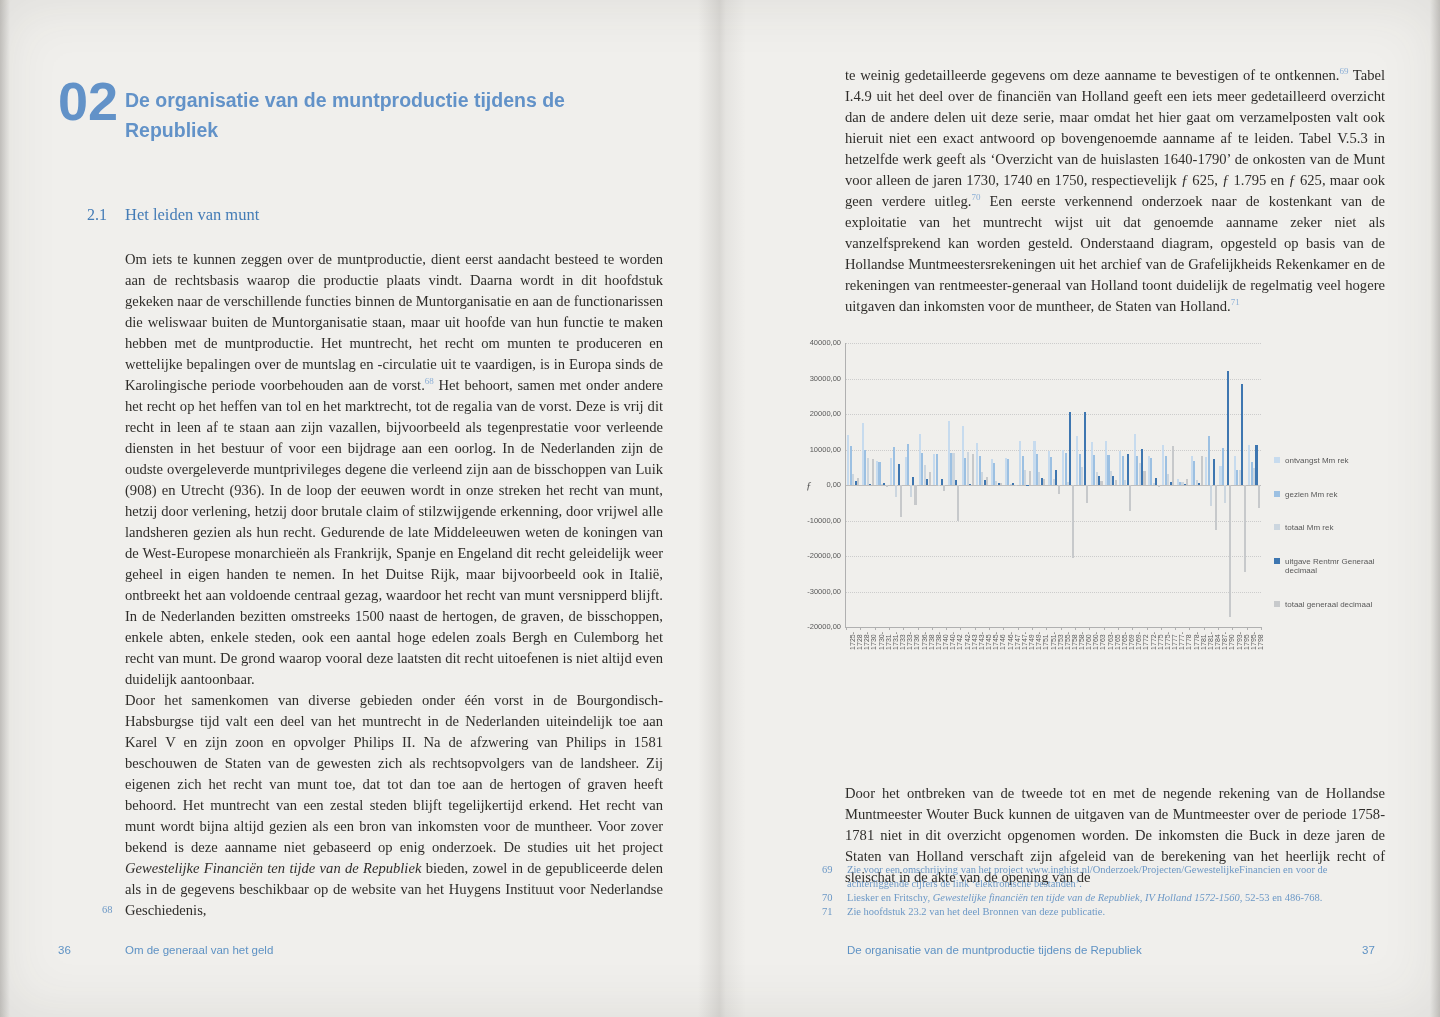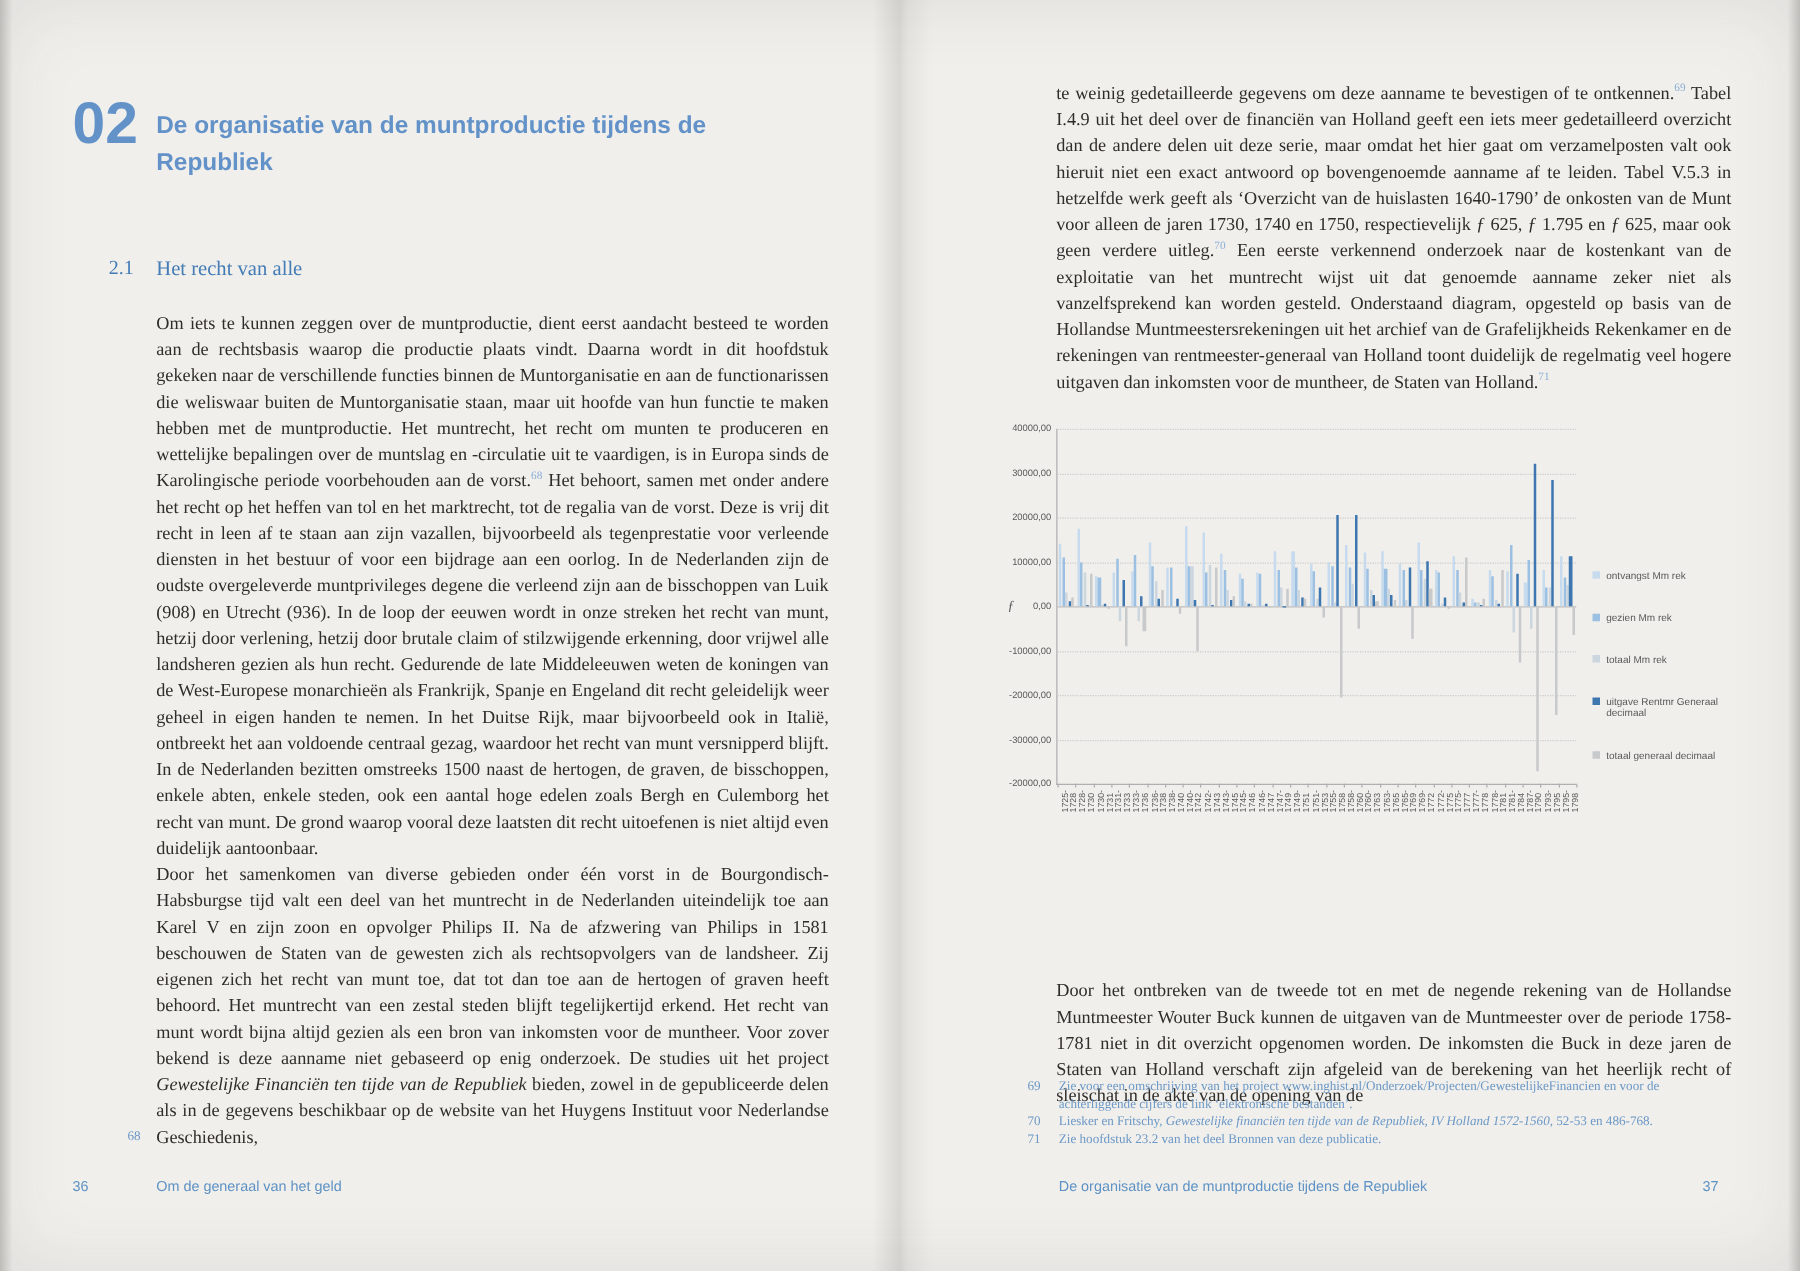--- a/index.html
+++ b/index.html
@@ -5,21 +5,21 @@
   html,body{margin:0;padding:0;background:#cac8c5;}
   .spread{position:relative;width:1440px;height:1017px;background:#f0efec;overflow:hidden;
           font-family:"Liberation Serif",serif;box-shadow:inset 0 0 60px rgba(60,55,50,.10);}
   .edge{position:absolute;top:0;height:100%;}
   .edge-left{left:0;width:10px;background:linear-gradient(to right,rgba(80,75,70,.25),rgba(80,75,70,0));}
   .edge-right{right:0;width:10px;background:linear-gradient(to left,rgba(80,75,70,.25),rgba(80,75,70,0));}
   .gutter{position:absolute;left:698px;top:0;width:48px;height:100%;
           background:linear-gradient(to right,rgba(100,95,90,0),rgba(100,95,90,.16) 45%,rgba(100,95,90,.08) 58%,rgba(100,95,90,0));}
 
   .chapter-num{position:absolute;left:58px;top:70px;font-family:"Liberation Sans",sans-serif;
-               font-weight:bold;font-size:47px;color:#6292c8;}
+               font-weight:bold;font-size:54px;color:#6292c8;}
   .chapter-title{position:absolute;left:125px;top:85px;width:480px;font-family:"Liberation Sans",sans-serif;
                font-weight:bold;font-size:19.5px;line-height:30px;color:#6292c8;}
   .section-num{position:absolute;left:87px;top:206px;font-size:16px;color:#447cb6;}
   .section-title{position:absolute;left:125px;top:205px;font-size:16.5px;color:#447cb6;}
 
   .body-text{position:absolute;font-size:14.6px;line-height:21px;color:#2f2d2a;text-align:justify;}
   .body-text p{margin:0;}
   .body-text .it{font-style:italic;}
   .body-text sup{font-size:9px;color:#8aaed6;line-height:0;vertical-align:super;}
   #left-body{left:125px;top:249px;width:538px;}
@@ -65,21 +65,21 @@
 <body>
 
 <div class="spread">
   <div class="edge edge-left"></div>
   <div class="edge edge-right"></div>
   <div class="gutter"></div>
 
   <div class="chapter-num">02</div>
   <div class="chapter-title">De organisatie van de muntproductie tijdens de Republiek</div>
   <div class="section-num">2.1</div>
-  <div class="section-title">Het recht van alle</div>
+  <div class="section-title">Het leiden van munt</div>
 
   <div id="left-body" class="body-text">
     <p><span>Om iets te kunnen zeggen over de muntproductie, dient eerst aandacht besteed te worden aan de rechtsbasis waarop die productie plaats vindt. Daarna wordt in dit hoofdstuk gekeken naar de verschillende functies binnen de Muntorganisatie en aan de functionarissen die weliswaar buiten de Muntorganisatie staan, maar uit hoofde van hun functie te maken hebben met de muntproductie. Het muntrecht, het recht om munten te produceren en wettelijke bepalingen over de muntslag en -circulatie uit te vaardigen, is in Europa sinds de Karolingische periode voorbehouden aan de vorst.</span><sup>68</sup><span> Het behoort, samen met onder andere het recht op het heffen van tol en het marktrecht, tot de regalia van de vorst. Deze is vrij dit recht in leen af te staan aan zijn vazallen, bijvoorbeeld als tegenprestatie voor verleende diensten in het bestuur of voor een bijdrage aan een oorlog. In de Nederlanden zijn de oudste overgeleverde muntprivileges degene die verleend zijn aan de bisschoppen van Luik (908) en Utrecht (936). In de loop der eeuwen wordt in onze streken het recht van munt, hetzij door verlening, hetzij door brutale claim of stilzwijgende erkenning, door vrijwel alle landsheren gezien als hun recht. Gedurende de late Middeleeuwen weten de koningen van de West-Europese monarchieën als Frankrijk, Spanje en Engeland dit recht geleidelijk weer geheel in eigen handen te nemen. In het Duitse Rijk, maar bijvoorbeeld ook in Italië, ontbreekt het aan voldoende centraal gezag, waardoor het recht van munt versnipperd blijft. In de Nederlanden bezitten omstreeks 1500 naast de hertogen, de graven, de bisschoppen, enkele abten, enkele steden, ook een aantal hoge edelen zoals Bergh en Culemborg het recht van munt. De grond waarop vooral deze laatsten dit recht uitoefenen is niet altijd even duidelijk aantoonbaar.</span></p>
     <p><span>Door het samenkomen van diverse gebieden onder één vorst in de Bourgondisch-Habsburgse tijd valt een deel van het muntrecht in de Nederlanden uiteindelijk toe aan Karel V en zijn zoon en opvolger Philips II. Na de afzwering van Philips in 1581 beschouwen de Staten van de gewesten zich als rechtsopvolgers van de landsheer. Zij eigenen zich het recht van munt toe, dat tot dan toe aan de hertogen of graven heeft behoord. Het muntrecht van een zestal steden blijft tegelijkertijd erkend. Het recht van munt wordt bijna altijd gezien als een bron van inkomsten voor de muntheer. Voor zover bekend is deze aanname niet gebaseerd op enig onderzoek. De studies uit het project </span><span class="it">Gewestelijke Financiën ten tijde van de Republiek</span><span> bieden, zowel in de gepubliceerde delen als in de gegevens beschikbaar op de website van het Huygens Instituut voor Nederlandse Geschiedenis,</span></p>
   </div>
 
   <div id="left-footnotes">
     <div class="fn-row footnote">
       <span class="fn-num">68</span>
     </div>

